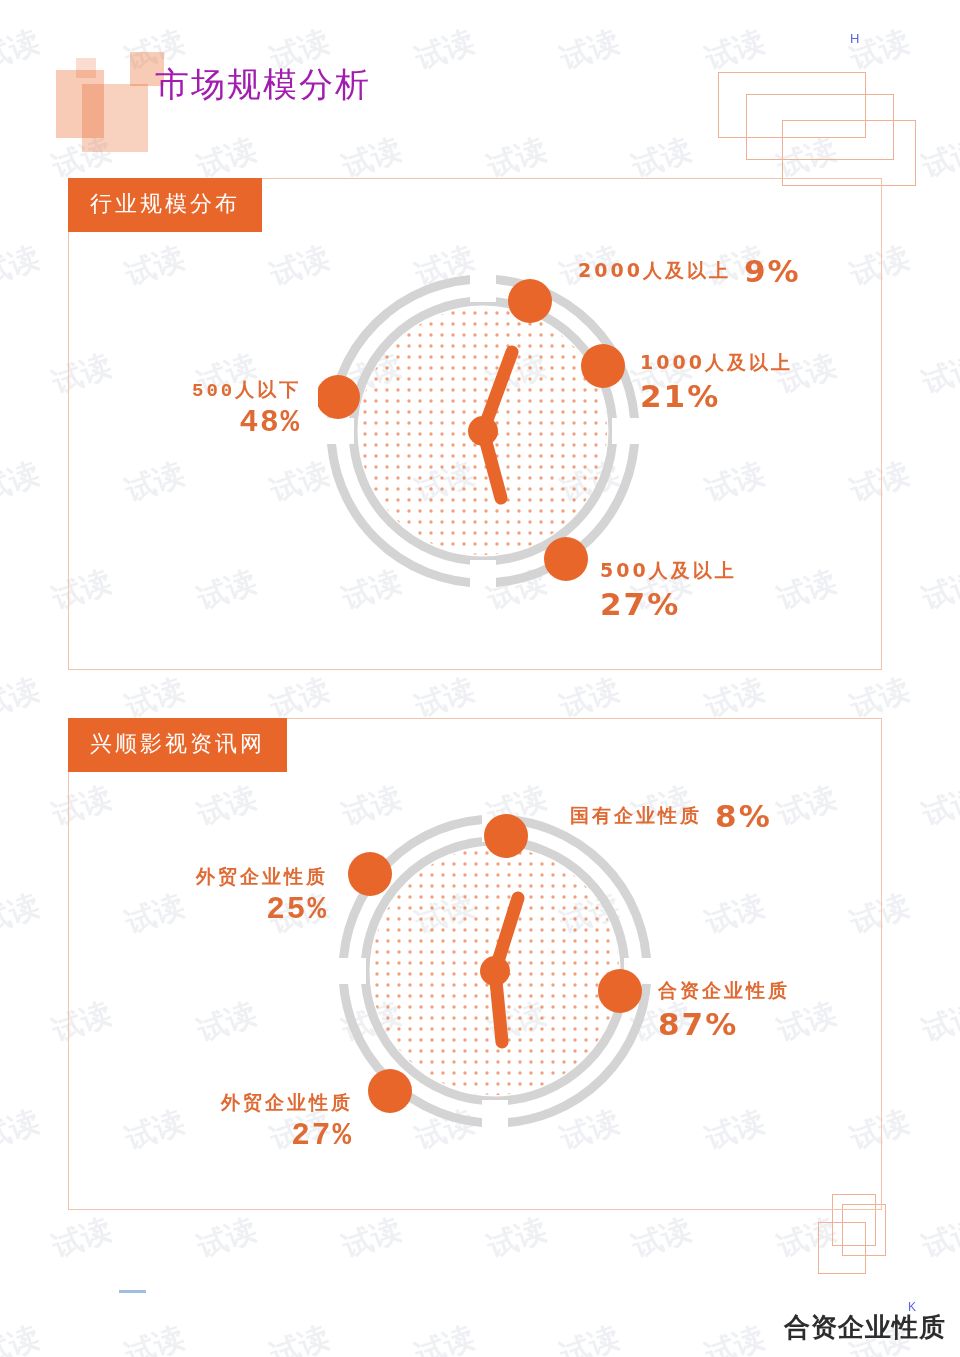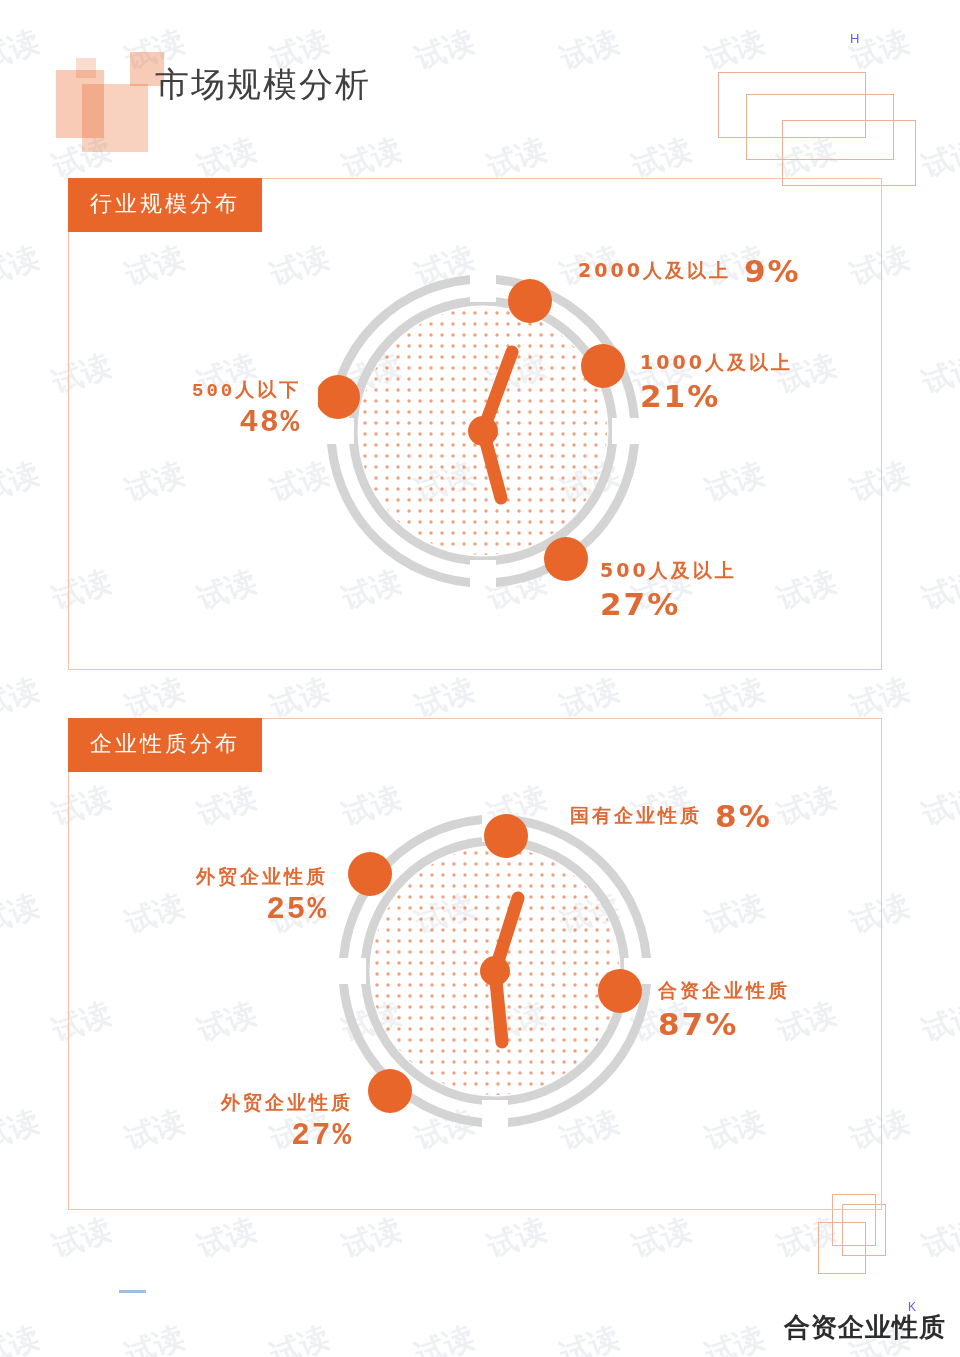--- a/index.html
+++ b/index.html
@@ -23,21 +23,21 @@
   
   #title-deco{position:absolute;left:48px;top:48px;width:200px;height:100px;z-index:1;}
   #title-deco i{position:absolute;display:block;background:#e8662a;}
   .sq1{left:8px;top:22px;width:48px;height:68px;opacity:.34;}
   .sq2{left:34px;top:36px;width:66px;height:68px;opacity:.30;}
   .sq3{left:82px;top:4px;width:34px;height:34px;opacity:.34;}
   .sq4{left:28px;top:10px;width:20px;height:20px;opacity:.22;}
 
   #page-title{
     position:absolute;left:155px;top:62px;z-index:3;
-    font-size:34px;color:#404040;letter-spacing:2px;
+    font-size:34px;color:#a21caf;letter-spacing:2px;
     font-family:"DejaVu Sans",sans-serif;
   }
 
   
   .outline{position:absolute;border:1.6px solid #f0b093;z-index:1;}
   .tr1{left:718px;top:72px;width:146px;height:64px;}
   .tr2{left:746px;top:94px;width:146px;height:64px;}
   .tr3{left:782px;top:120px;width:132px;height:64px;}
   .br1{left:832px;top:1194px;width:42px;height:50px;}
   .br2{left:842px;top:1204px;width:42px;height:50px;}
@@ -265,21 +265,21 @@
 <div class="callout stack-right" id="c1-l2">
   <span class="cl-name">500人以下</span>
   <span class="cl-val">48%</span>
 </div>
 <div class="callout stack-left" id="c1-l3">
   <span class="cl-name">500人及以上</span>
   <span class="cl-val">27%</span>
 </div>
 
 <div class="panel" id="panel-2">
-  <div class="panel-badge">企业性质分布</div>
+  <div class="panel-badge">兴顺影视资讯网</div>
 </div>
 
 <svg class="clock" id="clock-2" viewBox="0 0 330 330">
   <defs>
     <pattern id="dots2" width="11" height="11" patternUnits="userSpaceOnUse">
       <circle cx="3" cy="3" r="1.7" fill="#e8662a" opacity="0.62"></circle>
     </pattern>
     <mask id="ringmask2">
       <rect x="0" y="0" width="330" height="330" fill="#fff"></rect>
       <rect x="152" y="-6" width="26" height="42" fill="#000"></rect>

